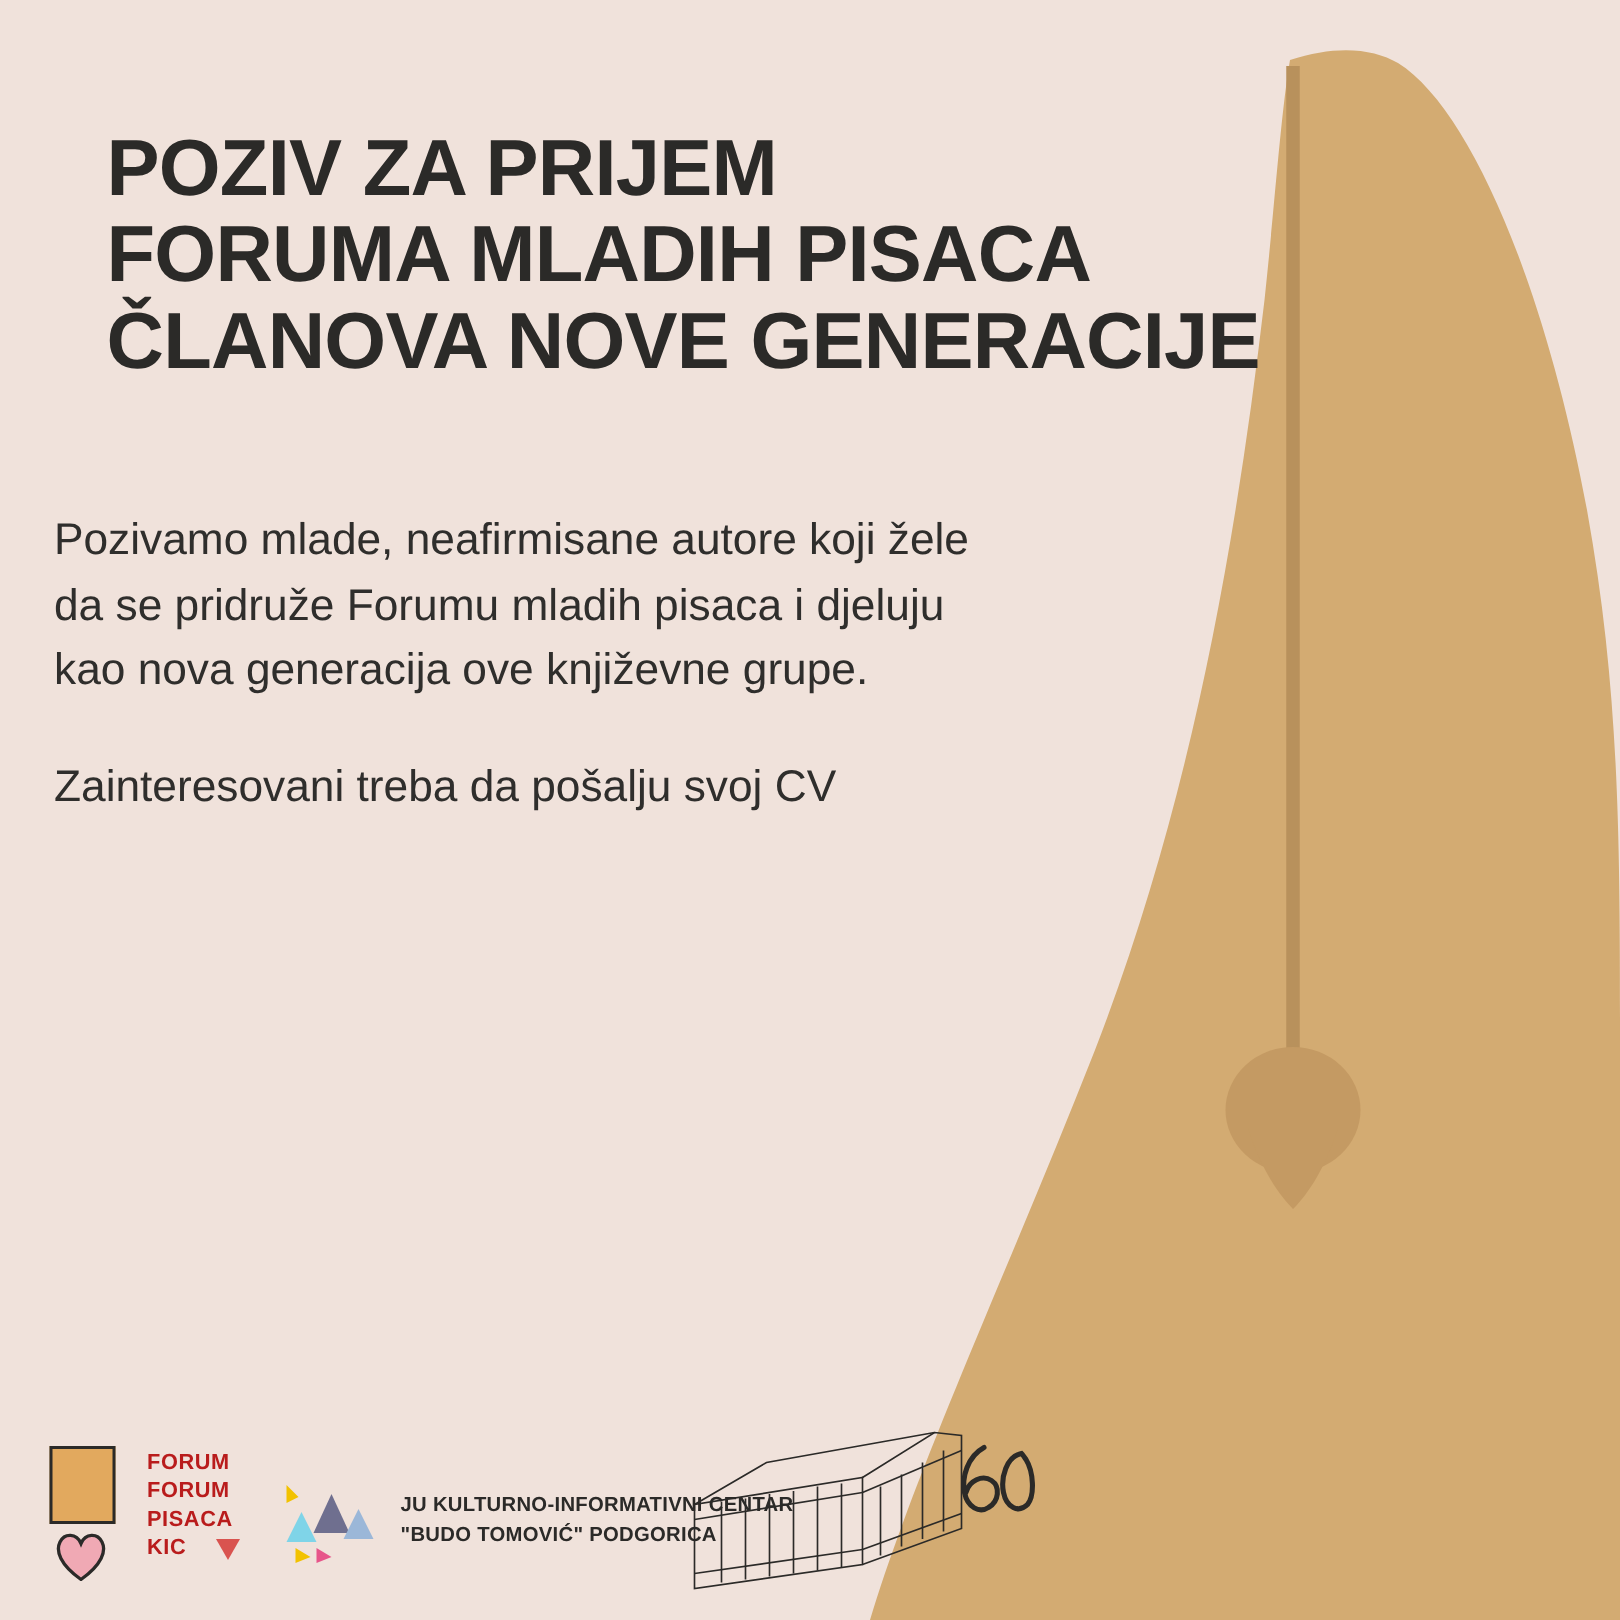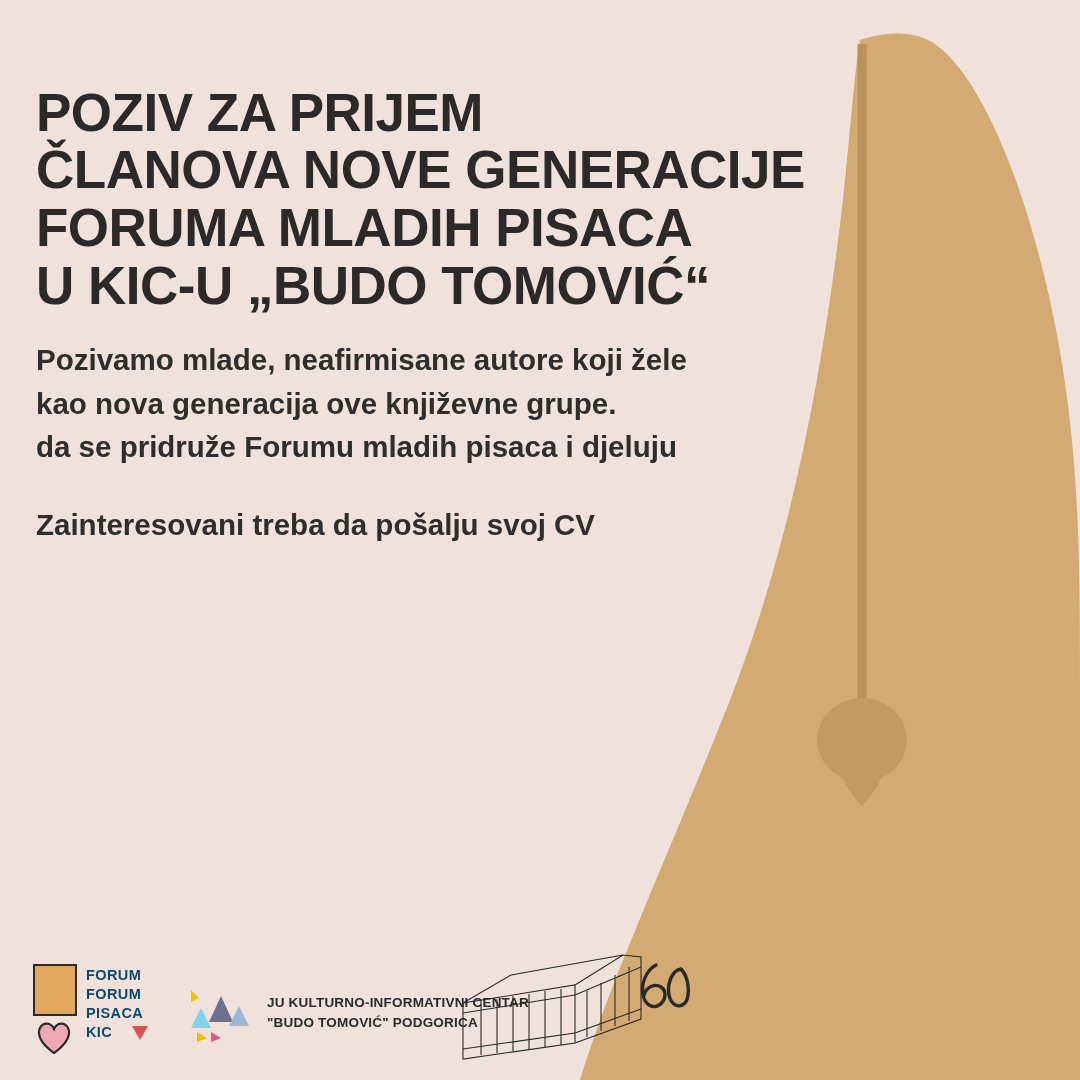--- a/index.html
+++ b/index.html
@@ -46,20 +46,21 @@
     font-weight: bold;
     font-size: 53px;
     line-height: 1.09;
     letter-spacing: -0.5px;
     text-transform: uppercase;
     z-index: 5;
   }
   .headline .l {
     display: block;
     white-space: nowrap;
+    margin-left: 35px;
   }
 
   
   .body-copy {
     position: absolute;
     left: 36px;
     top: 338px;
     width: 690px;
     color: #2f2e2c;
     font-size: 29.5px;
@@ -67,21 +68,20 @@
     z-index: 5;
   }
   .body-copy p {
     margin: 0 0 34px 0;
   }
   .body-copy p:last-child {
     margin-bottom: 0;
   }
   .body-copy .ln {
     display: block;
-    font-weight: bold;
   }
 
   
   .footer {
     position: absolute;
     left: 0;
     bottom: 0;
     width: 1080px;
     height: 150px;
     z-index: 6;
@@ -108,22 +108,22 @@
     box-sizing: border-box;
   }
   .logo-forum .mark .heart {
     position: absolute;
     left: 3px;
     top: 56px;
     width: 36px;
     height: 34px;
   }
   .logo-forum .words {
-    margin-left: 7px;
-    color: #0c4a6e;
+    margin-left: 19px;
+    color: #b91c1c;
     font-weight: bold;
     font-size: 14.5px;
     line-height: 1.32;
     letter-spacing: 0.4px;
     padding-top: 2px;
   }
   .logo-forum .words .w {
     display: block;
   }
   .logo-forum .words .kic-row {
@@ -179,30 +179,29 @@
     <svg viewBox="0 0 620 1080" xmlns="http://www.w3.org/2000/svg" aria-hidden="true">
       <path d="M400 40 C 430 30, 455 32, 472 42 C 520 72, 570 190, 598 340 C 620 462, 620 560, 620 700 L 620 1080 L 120 1080 C 150 980, 215 840, 270 700 C 330 545, 362 380, 383 200 C 390 135, 394 75, 400 40 Z" fill="#d3ab72"></path>
       <path d="M402 44 L 402 700" stroke="#b8915c" stroke-width="9" fill="none"></path>
       <ellipse cx="402" cy="740" rx="45" ry="42" fill="#c49a63"></ellipse>
       <path d="M372 752 C 382 784, 396 800, 402 806 C 408 800, 422 784, 432 752 Z" fill="#c49a63"></path>
     </svg>
   </div>
 
   <h1 class="headline">
     <span class="l">POZIV ZA PRIJEM</span>
+    <span class="l">FORUMA MLADIH PISACA</span>
     <span class="l">ČLANOVA NOVE GENERACIJE</span>
-    <span class="l">FORUMA MLADIH PISACA</span>
-    <span class="l">U KIC-U „BUDO TOMOVIĆ“</span>
   </h1>
 
   <div class="body-copy">
     <p>
       <span class="ln">Pozivamo mlade, neafirmisane autore koji žele</span>
+      <span class="ln">da se pridruže Forumu mladih pisaca i djeluju</span>
       <span class="ln">kao nova generacija ove književne grupe.</span>
-      <span class="ln">da se pridruže Forumu mladih pisaca i djeluju</span>
     </p>
     <p>
       <span class="ln">Zainteresovani treba da pošalju svoj CV</span>
     </p>
   </div>
 
   <div class="footer">
 
     <div class="logo-forum">
       <div class="mark">

